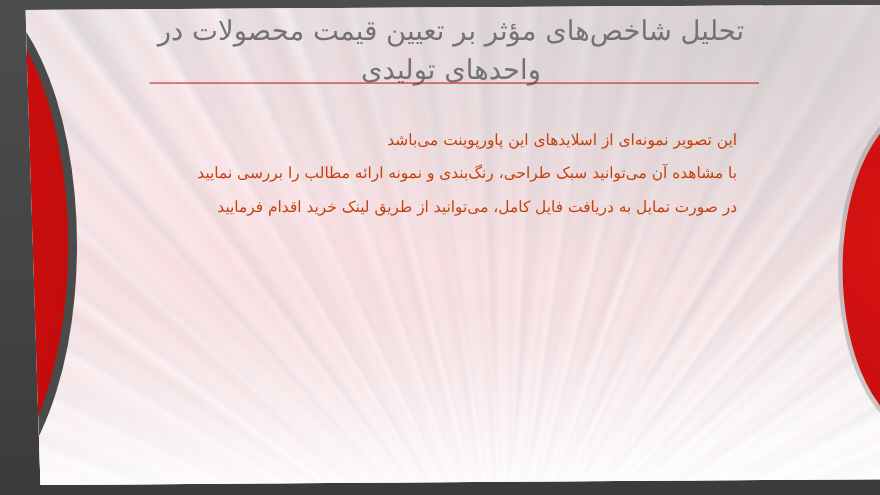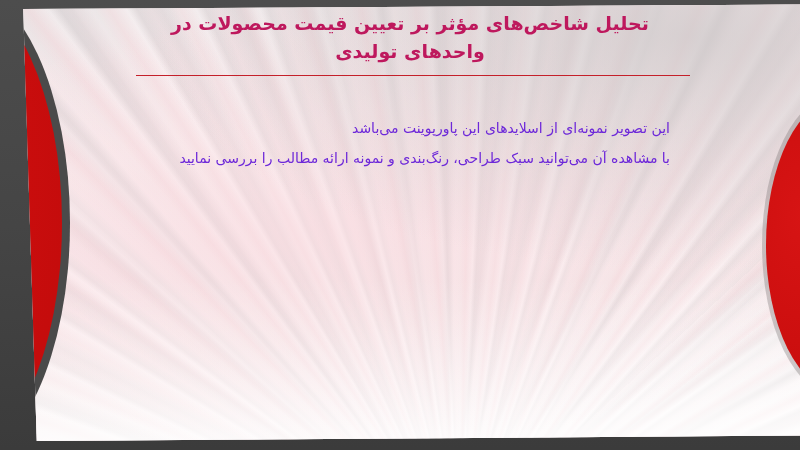--- a/index.html
+++ b/index.html
@@ -145,24 +145,24 @@
     position: absolute;
     left: 120px;
     top: 10px;
     width: 580px;
     text-align: center;
     direction: rtl;
   }
   .title-text {
     margin: 0;
     font-family: "DejaVu Sans", sans-serif;
-    font-size: 19px;
-    font-weight: bold;
+    font-size: 25px;
+    font-weight: normal;
     line-height: 1.45;
-    color: #be185d;
+    color: #737373;
     letter-spacing: 0px;
     white-space: pre-line;
   }
   .title-rule {
     position: absolute;
     left: 136px;
     top: 75px;
     width: 554px;
     height: 0;
     border-top: 1.6px solid #c4202a;
@@ -176,21 +176,21 @@
     width: 560px;
     direction: rtl;
     text-align: right;
   }
   .body-line {
     margin: 0 0 9px 0;
     font-family: "DejaVu Sans", sans-serif;
     font-size: 14px;
     font-weight: normal;
     line-height: 1.52;
-    color: #6d28d9;
+    color: #c2410c;
   }
   .body-line:last-child { margin-bottom: 0; }
 
   
   .bottom-sheen {
     position: absolute;
     left: 0;
     bottom: 0;
     width: 100%;
     height: 10px;
@@ -220,18 +220,19 @@
     <div class="title-block">
       <h1 class="title-text">تحلیل شاخص‌های مؤثر بر تعیین قیمت محصولات در
 واحدهای تولیدی</h1>
     </div>
 
     <div class="title-rule"></div>
 
     <div class="body-block">
       <p class="body-line">این تصویر نمونه‌ای از اسلایدهای این پاورپوینت می‌باشد</p>
       <p class="body-line">با مشاهده آن می‌توانید سبک طراحی، رنگ‌بندی و نمونه ارائه مطالب را بررسی نمایید</p>
+      <p class="body-line">در صورت تمایل به دریافت فایل کامل، می‌توانید از طریق لینک خرید اقدام فرمایید</p>
     </div>
 
     <div class="bottom-sheen"></div>
   </div>
 
 </div>
 
 </body></html>

